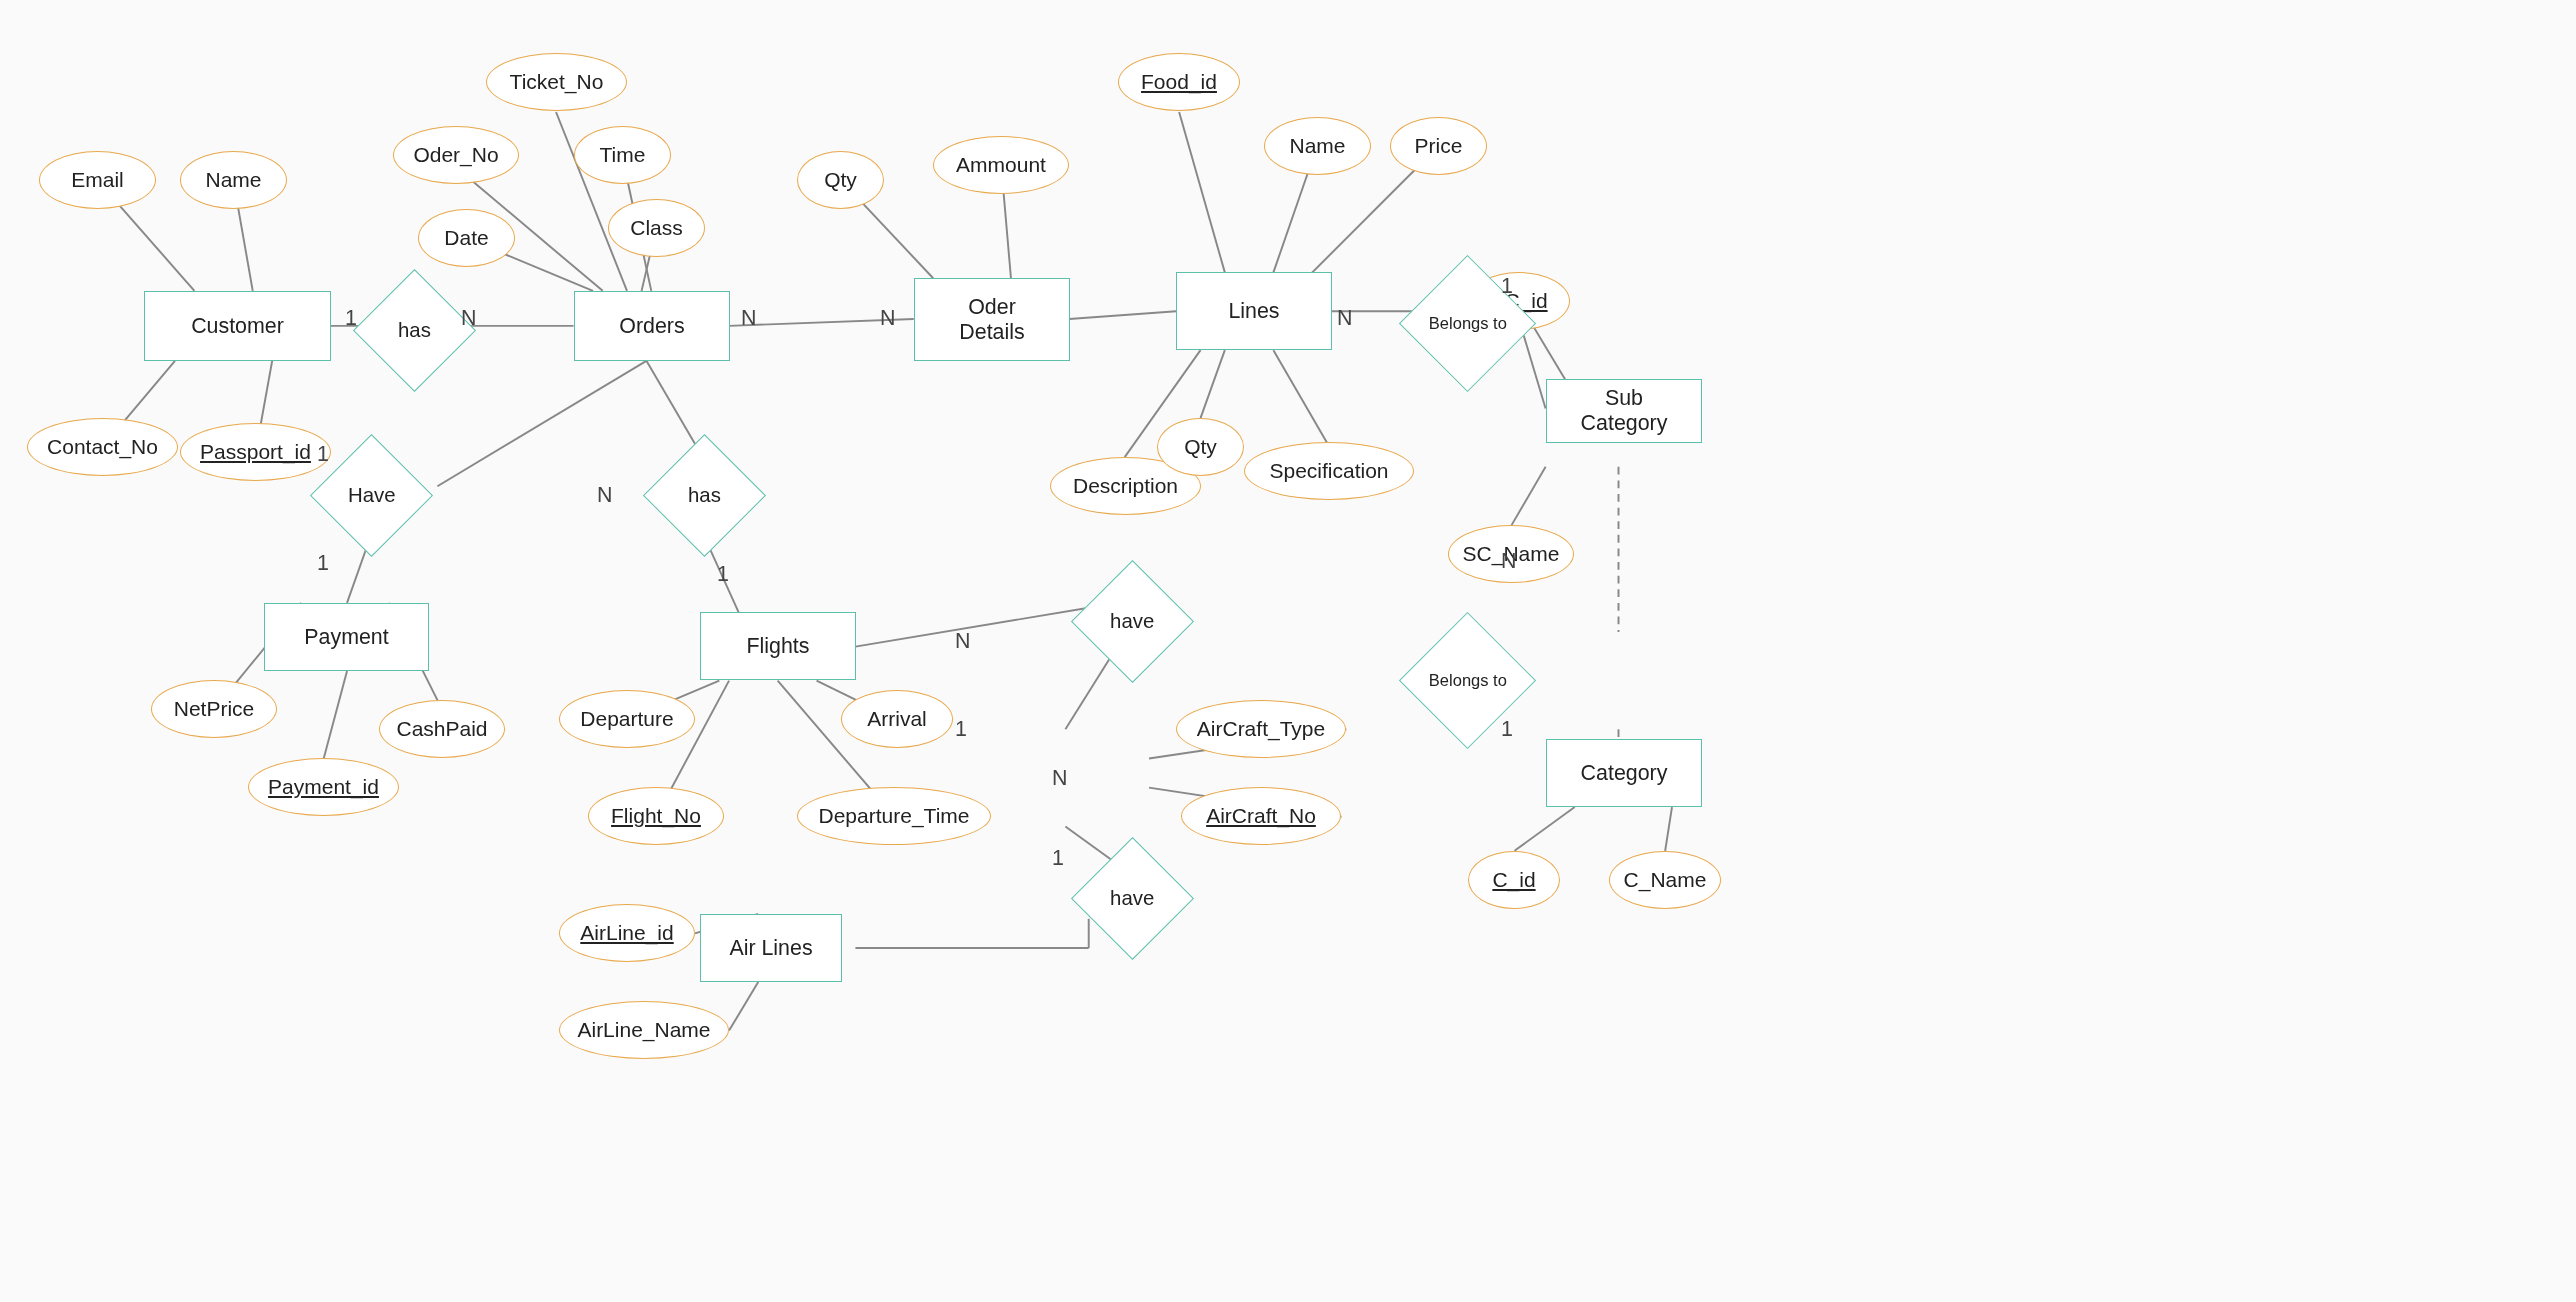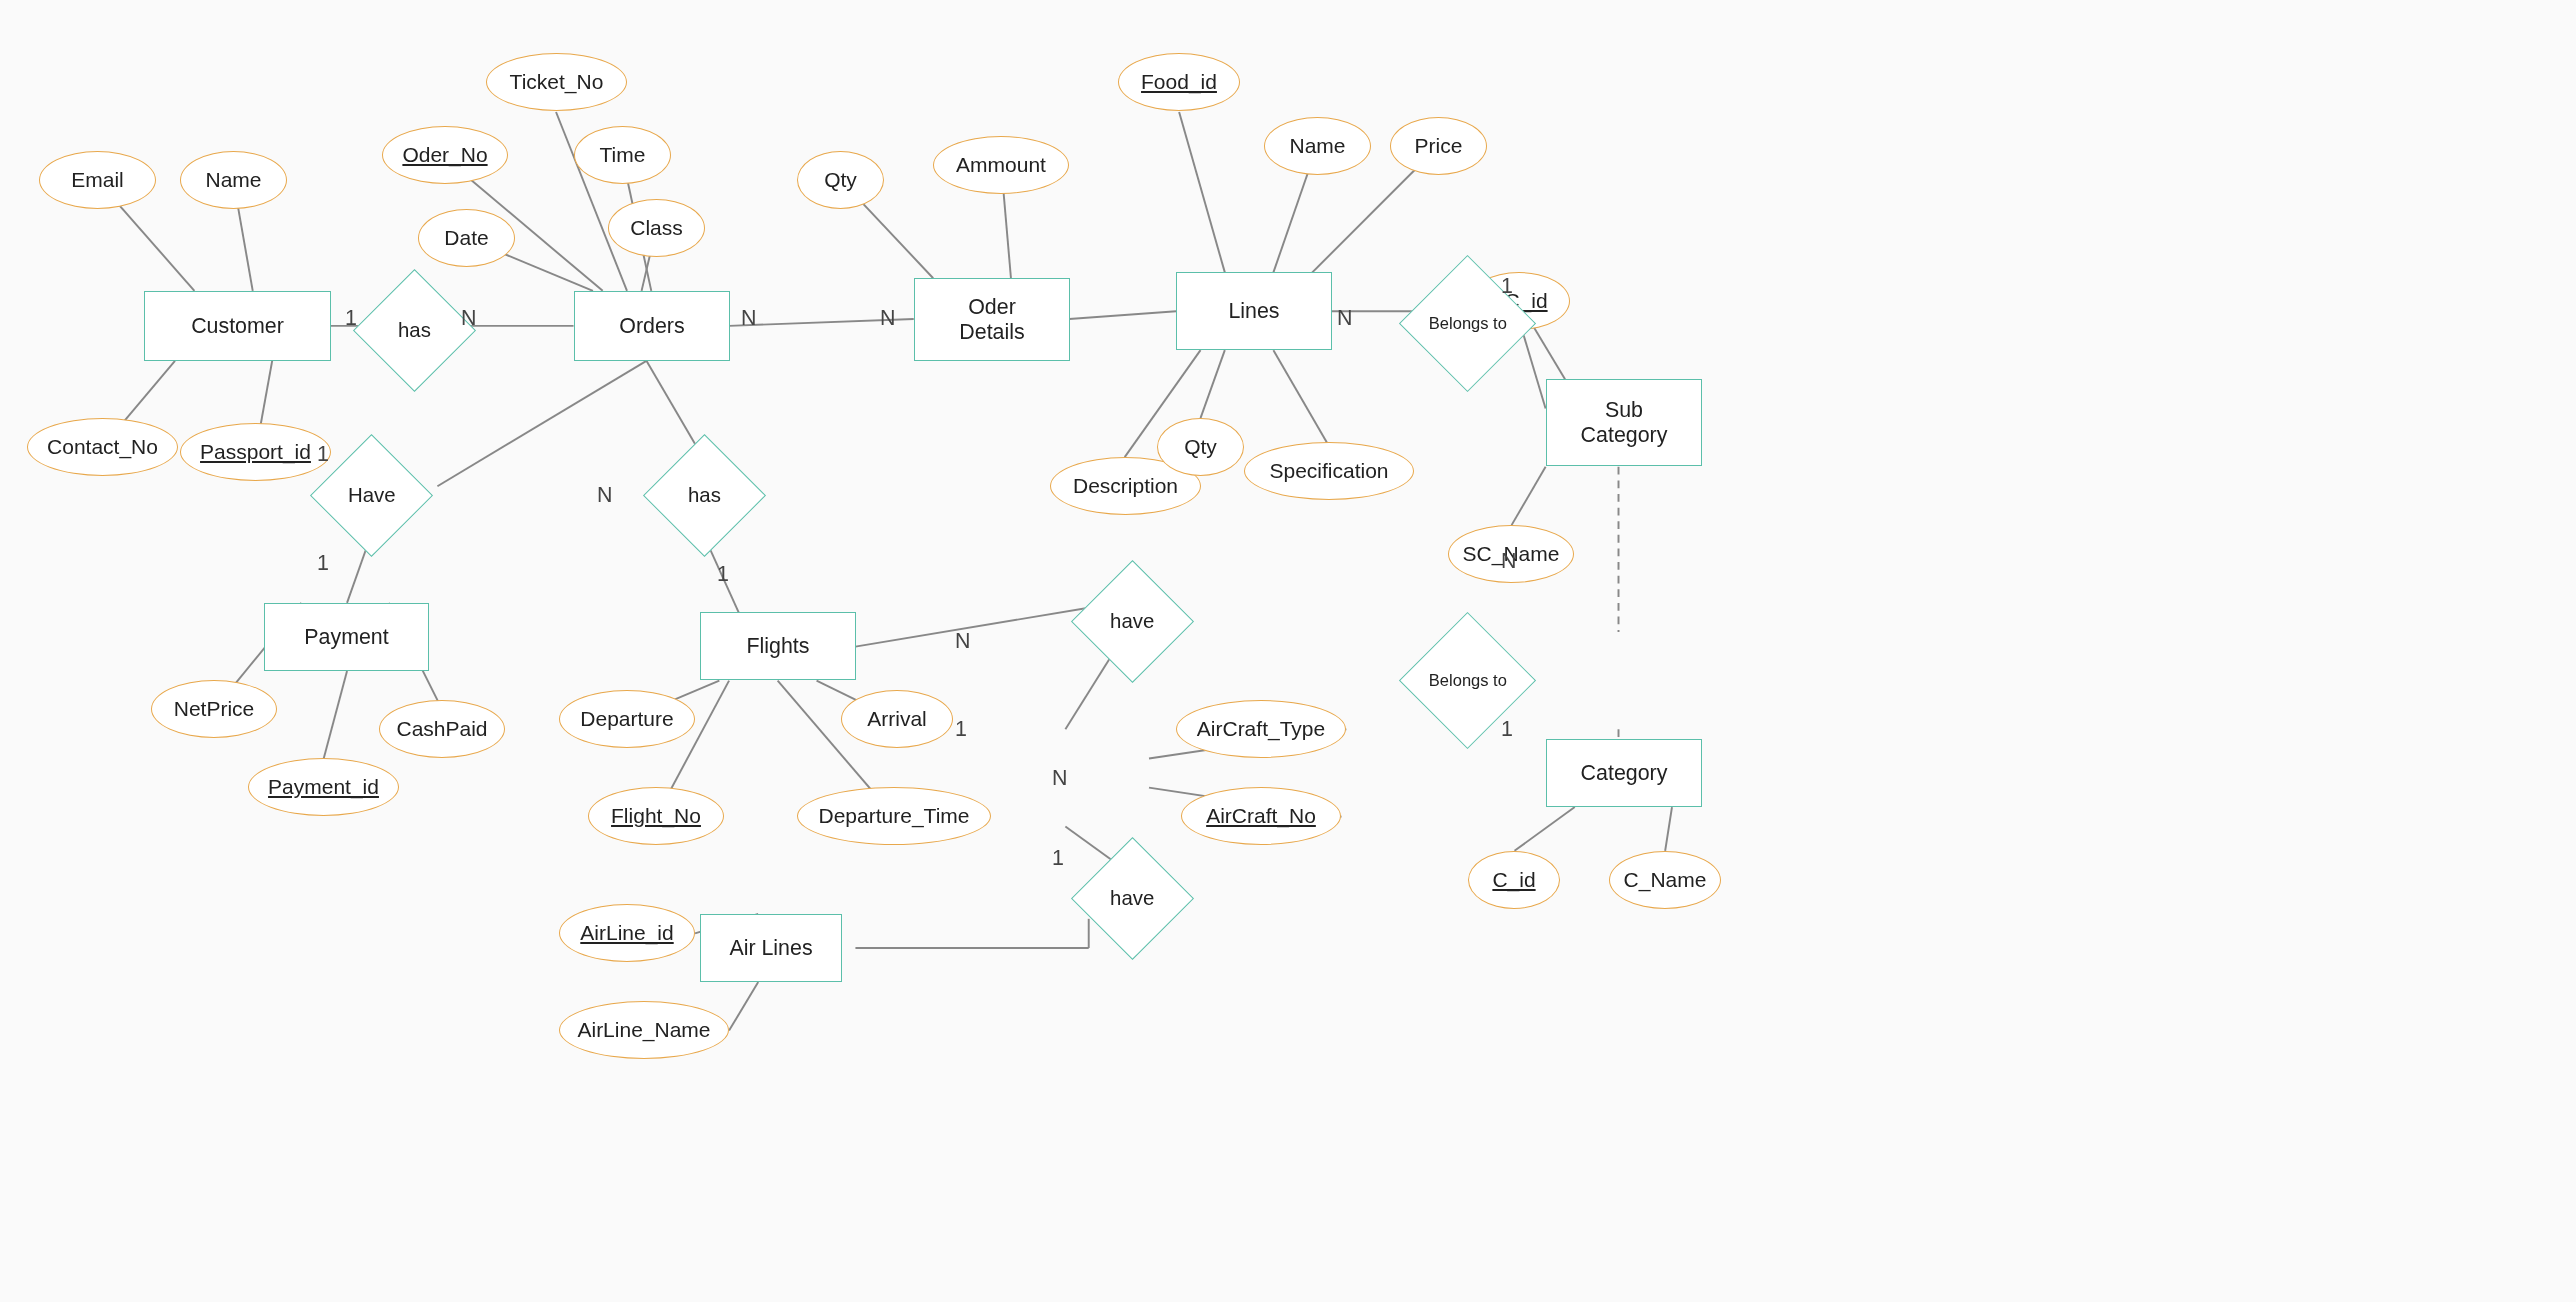--- a/index.html
+++ b/index.html
@@ -189,21 +189,21 @@
   </div>
   <div class="entity" style="left:264px;top:603px;width:165px;height:68px;">
     <span>Payment</span>
   </div>
   <div class="entity" style="left:700px;top:612px;width:156px;height:68px;">
     <span>Flights</span>
   </div>
   <div class="entity" style="left:700px;top:914px;width:142px;height:68px;">
     <span>Air Lines</span>
   </div>
-  <div class="entity" style="left:1546px;top:379px;width:156px;height:87px;text-align:center;">
+  <div class="entity" style="left:1546px;top:379px;width:156px;height:64px;text-align:center;">
     <span>Sub<br>Category</span>
   </div>
   <div class="entity" style="left:1546px;top:739px;width:156px;height:68px;">
     <span>Category</span>
   </div>
 
   <div class="attribute" style="left:39px;top:151px;width:117px;height:58px;">
     <span>Email</span>
   </div>
   <div class="attribute" style="left:180px;top:151px;width:107px;height:58px;">
@@ -211,21 +211,21 @@
   </div>
   <div class="attribute" style="left:27px;top:418px;width:151px;height:58px;">
     <span>Contact_No</span>
   </div>
   <div class="attribute underline" style="left:180px;top:423px;width:151px;height:58px;">
     <span>Passport_id</span>
   </div>
   <div class="attribute" style="left:486px;top:53px;width:141px;height:58px;">
     <span>Ticket_No</span>
   </div>
-  <div class="attribute" style="left:382px;top:126px;width:126px;height:58px;text-decoration:underline;">
+  <div class="attribute" style="left:393px;top:126px;width:126px;height:58px;">
     <span>Oder_No</span>
   </div>
   <div class="attribute" style="left:574px;top:126px;width:97px;height:58px;">
     <span>Time</span>
   </div>
   <div class="attribute" style="left:418px;top:209px;width:97px;height:58px;">
     <span>Date</span>
   </div>
   <div class="attribute" style="left:608px;top:199px;width:97px;height:58px;">
     <span>Class</span>

